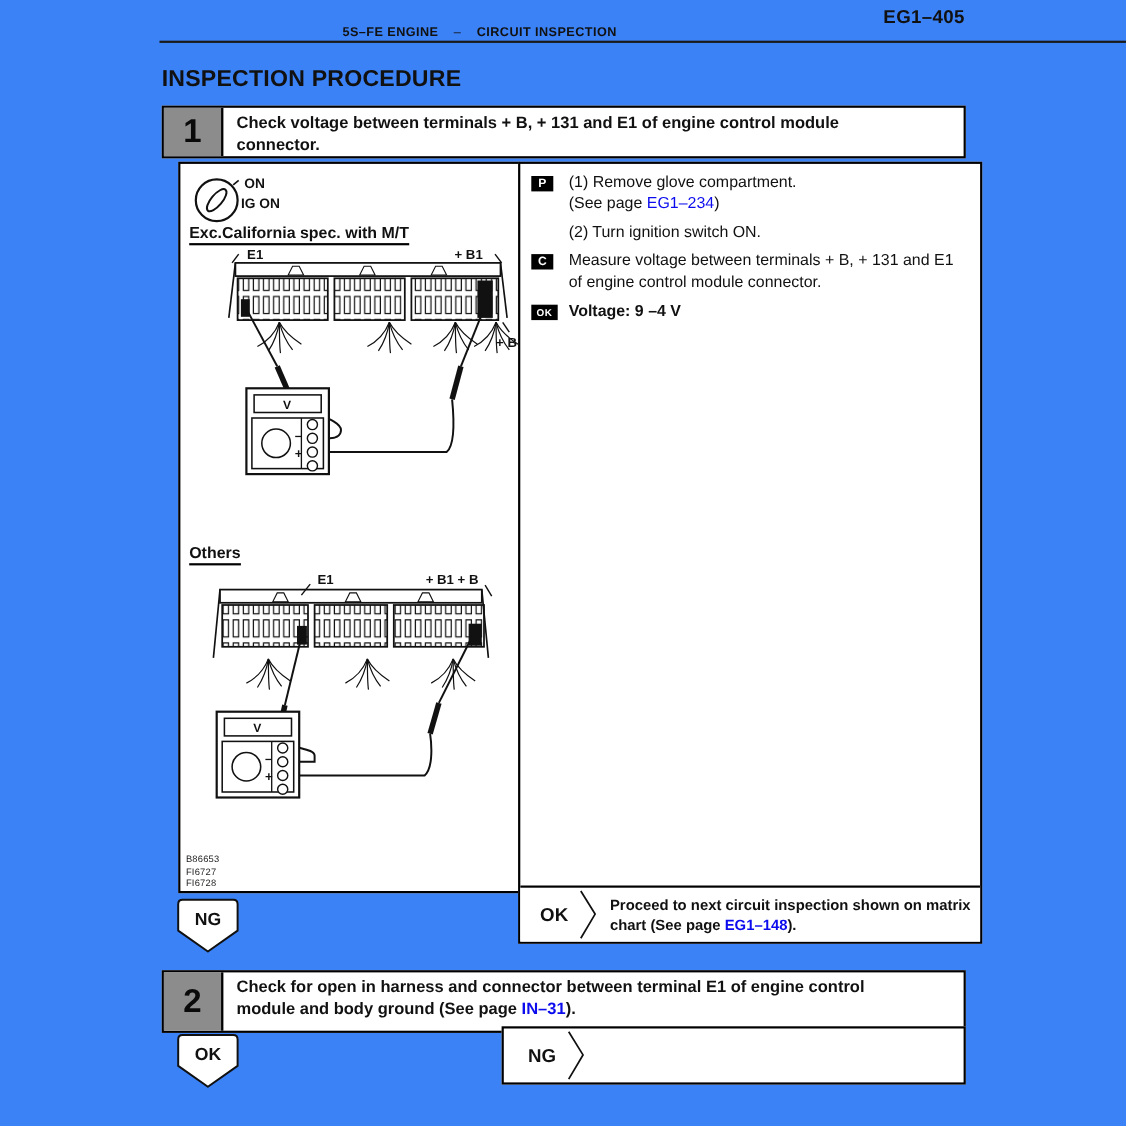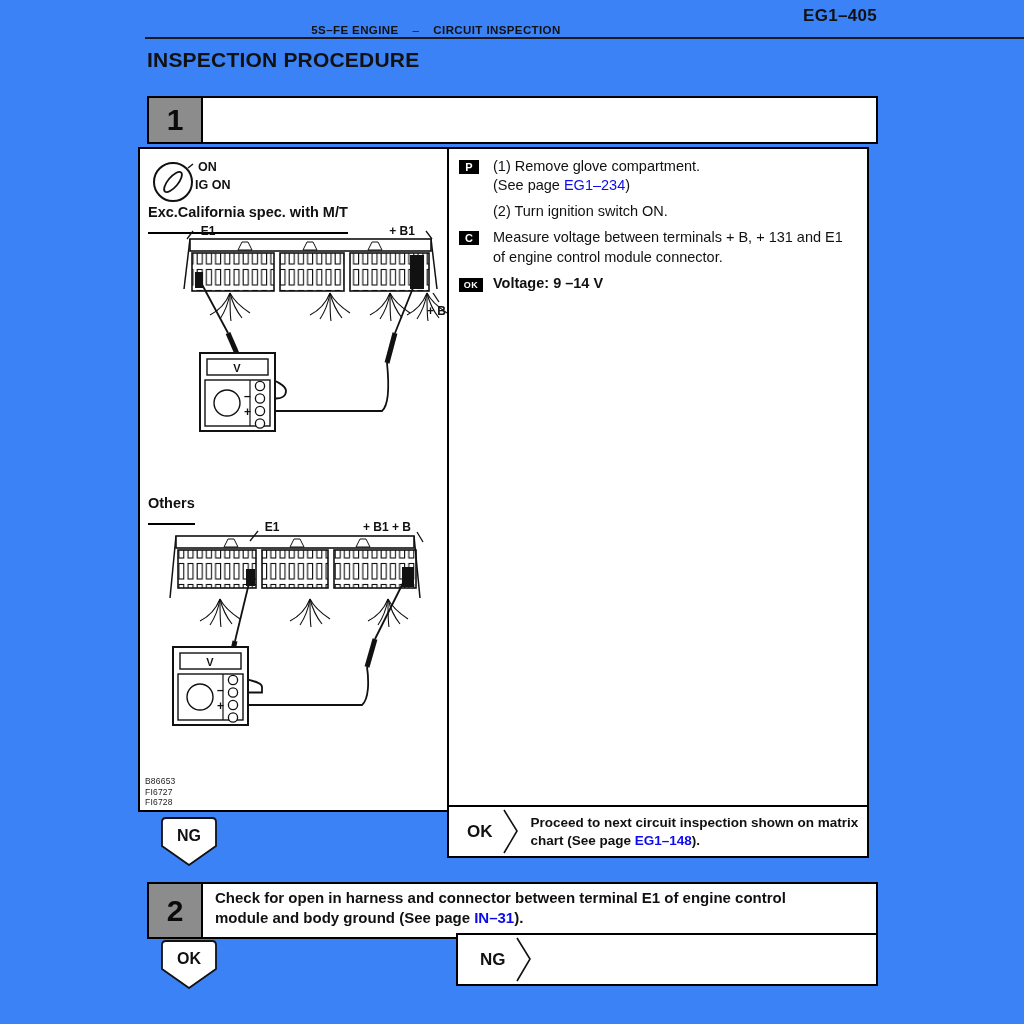--- a/index.html
+++ b/index.html
@@ -4,35 +4,35 @@
 <style>
   html,body{margin:0;padding:0;background:#fff;}
   .page{position:relative;width:1024px;height:1024px;background:#3b82f6;overflow:hidden;
         font-family:"Liberation Sans",sans-serif;color:#111;}
   
   .page-code{position:absolute;top:6px;right:147px;font-size:17px;font-weight:bold;letter-spacing:.3px;}
   .running-head{position:absolute;top:24px;left:0;width:872px;text-align:center;font-size:11.5px;font-weight:bold;letter-spacing:.4px;}
   .running-head .dash{margin:0 14px;font-weight:normal;}
   .head-rule{position:absolute;top:37px;left:145px;width:879px;height:2px;background:#1a1a1a;}
   
-  .doc-title{position:absolute;top:48px;left:147px;font-size:21px;font-weight:bold;letter-spacing:.2px;margin:0;}
+  .doc-title{position:absolute;top:60px;left:147px;font-size:21px;font-weight:bold;letter-spacing:.2px;margin:0;}
   
   .step-head{position:absolute;left:147px;width:731px;border:2px solid #000;display:flex;box-sizing:border-box;background:#fff;}
   .step-head .num{width:52px;flex:0 0 52px;background:#8c8c8c;border-right:2px solid #000;
                   display:flex;align-items:center;justify-content:center;font-size:30px;font-weight:bold;color:#0a0a0a;}
   .step-head .txt{padding:4px 10px 4px 12px;font-size:15px;font-weight:bold;line-height:1.3;max-width:580px;}
   #step1-head{top:96px;height:48px;}
   #step2-head{top:882px;height:57px;}
   
-  .s1body{position:absolute;left:138px;top:147px;width:731px;height:711px;}
+  .s1body{position:absolute;left:162px;top:147px;width:731px;height:711px;}
   .panel-left{position:absolute;left:0;top:0;width:311px;height:665px;border:2px solid #000;box-sizing:border-box;background:#fff;}
   .panel-right{position:absolute;left:309px;top:0;width:422px;height:711px;border:2px solid #000;box-sizing:border-box;background:#fff;}
   
   .ign{position:absolute;left:10px;top:6px;}
-  .subhead{position:absolute;left:8px;font-size:14.5px;font-weight:bold;border-bottom:2px solid #000;padding-bottom:12px;white-space:nowrap;}
+  .subhead{position:absolute;left:8px;font-size:14.5px;font-weight:bold;border-bottom:2px solid #000;padding-bottom:1px;white-space:nowrap;}
   #subhead-a{top:55px;}
   #subhead-b{top:346px;}
   .diag{position:absolute;left:0;}
   #diag-a{top:76px;}
   #diag-b{top:370px;}
   .fig-codes{position:absolute;left:5px;bottom:3px;font-size:8.5px;font-weight:normal;line-height:1.2;color:#222;letter-spacing:.2px;}
   
   .proc{padding:8px 12px 8px 10px;display:grid;grid-template-columns:34px 1fr;row-gap:7px;font-size:14.5px;line-height:1.32;}
   .badge{display:inline-block;background:#000;color:#fff;font-weight:bold;text-align:center;
          font-size:11px;line-height:14px;height:14px;min-width:20px;margin-top:2px;}
@@ -64,20 +64,21 @@
   <div class="page-code">EG1–405</div>
   <div class="running-head">
     <span>5S–FE ENGINE</span><span class="dash">–</span><span>CIRCUIT INSPECTION</span>
   </div>
   <div class="head-rule"></div>
 
   <h1 class="doc-title">INSPECTION PROCEDURE</h1>
 
   <div class="step-head" id="step1-head">
     <div class="num">1</div>
+    <div class="txt">Check voltage between terminals + B, + 131 and E1 of engine control module connector.</div>
   </div>
 
   <div class="s1body">
 
     <div class="panel-left">
 
       <svg class="ign" width="120" height="52" viewBox="0 0 120 52">
         <circle cx="23" cy="27" r="19" fill="none" stroke="#111" stroke-width="2"></circle>
         <ellipse cx="23" cy="27" rx="5" ry="12.5" transform="rotate(40 23 27)" fill="#fff" stroke="#111" stroke-width="1.8"></ellipse>
         <line x1="38" y1="13" x2="43" y2="9" stroke="#111" stroke-width="1.5"></line>
@@ -224,21 +225,21 @@
         <div><span class="badge">P</span></div>
         <div>
           <span>(1) Remove glove compartment.</span><br>
           <span>(See page </span><span class="link">EG1–234</span><span>)</span>
         </div>
         <div></div>
         <div>(2) Turn ignition switch ON.</div>
         <div><span class="badge">C</span></div>
         <div>Measure voltage between terminals + B, + 131 and E1 of engine control module connector.</div>
         <div><span class="badge ok">OK</span></div>
-        <div class="spec">Voltage: 9 –14 V</div>
+        <div class="spec">Voltage: 9 –4 V</div>
       </div>
 
       <div class="ok-row">
         <span class="word">OK</span>
         <svg width="18" height="45" viewBox="0 0 18 45">
           <polyline points="1,1 14,22 1,44" fill="none" stroke="#111" stroke-width="1.6"></polyline>
         </svg>
         <div class="result-text">
           <span>Proceed to next circuit inspection shown on matrix chart (See page </span><span class="link">EG1–148</span><span>).</span>
         </div>

